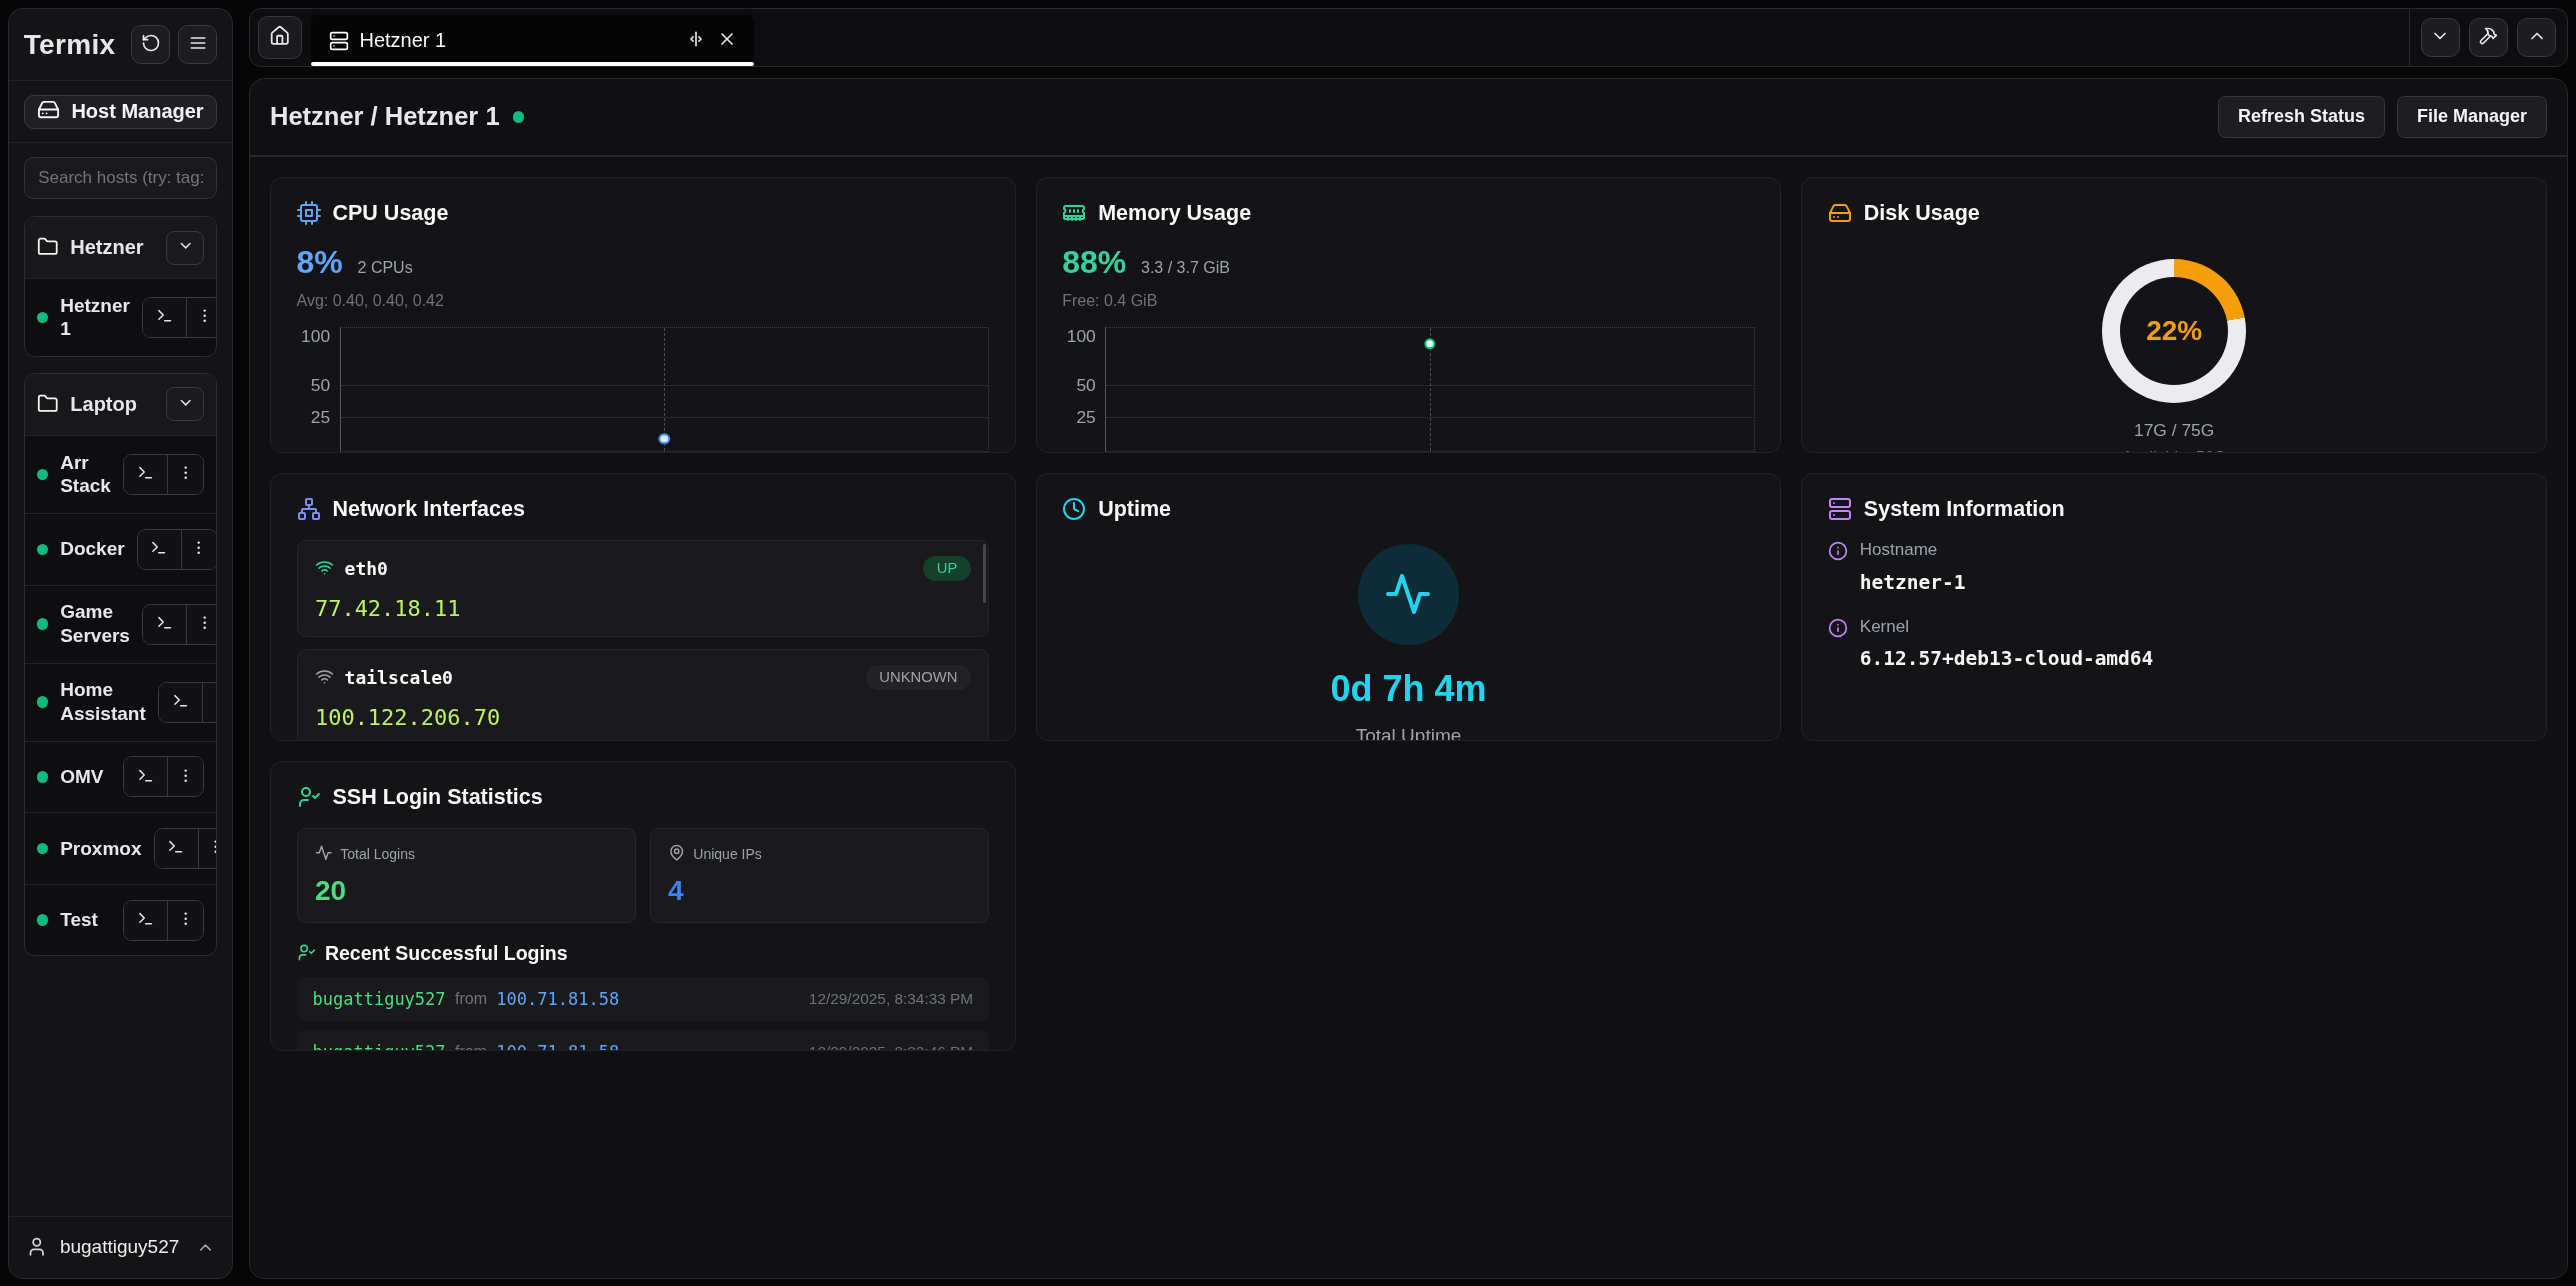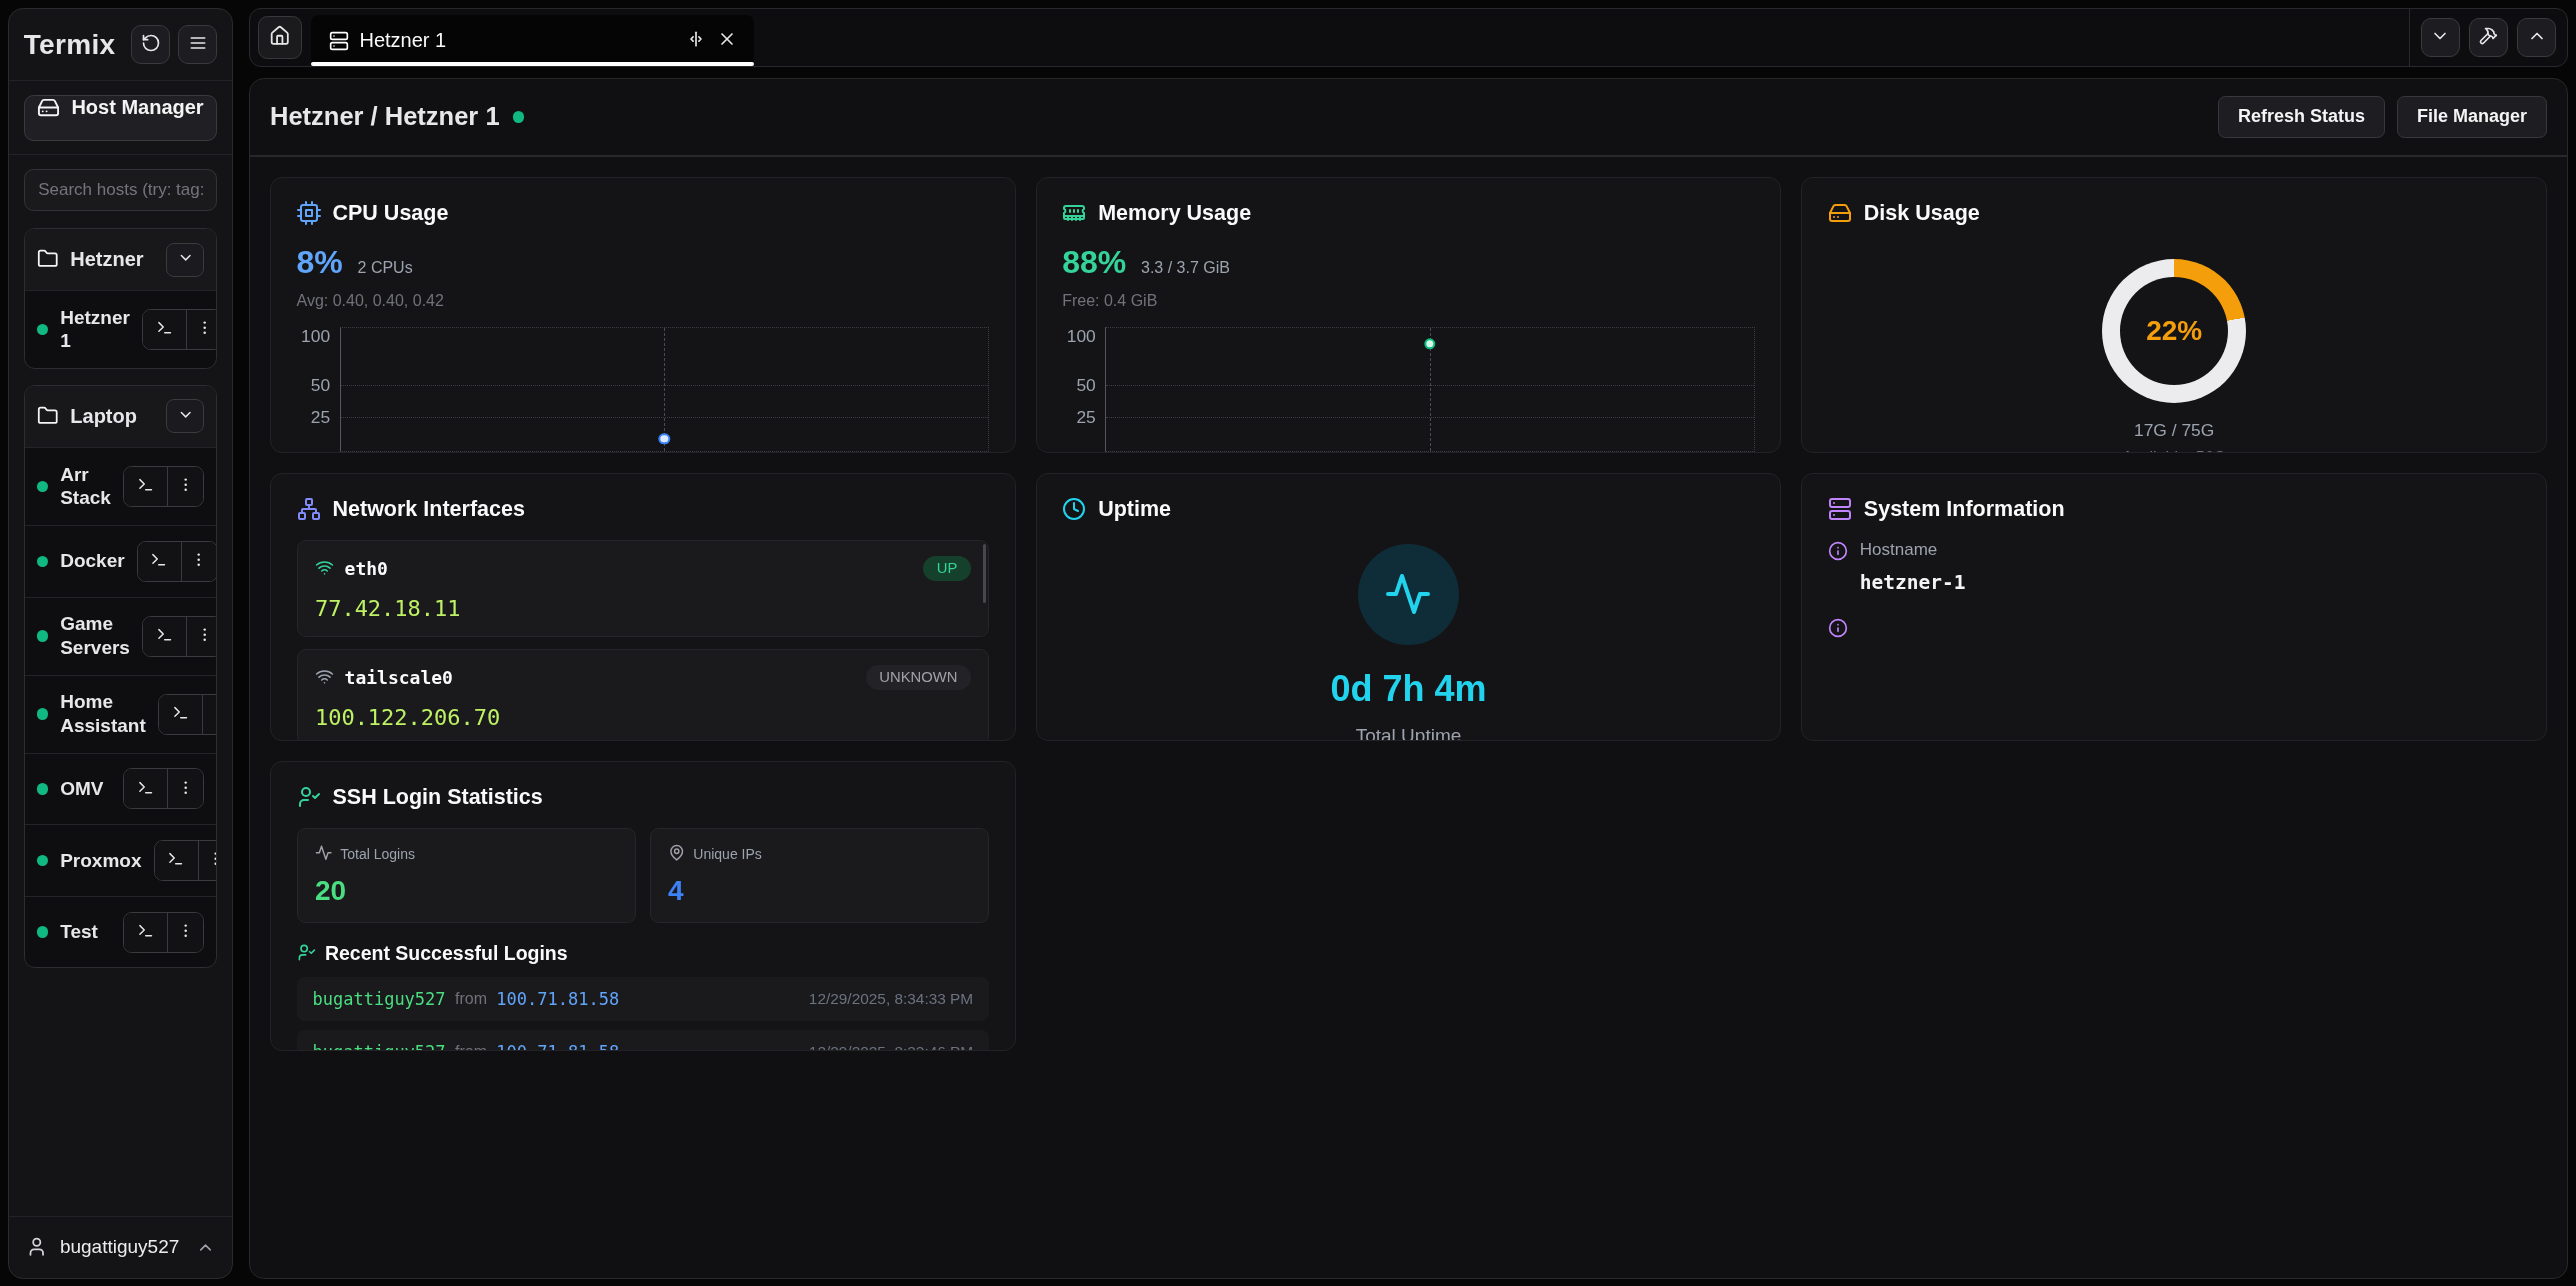--- a/index.html
+++ b/index.html
@@ -12,22 +12,22 @@
   .sidebar { width:225px; flex:0 0 225px; background:#141416; border:1.3px solid #2b2b2f;
              border-radius:14.8px; display:flex; flex-direction:column; overflow:hidden; }
   .sb-header { display:flex; align-items:center; justify-content:space-between; padding:16px 14.8px; }
   .sb-title { font-size:28px; font-weight:bold; letter-spacing:0.3px; }
   .sb-header-actions { display:flex; gap:8px; }
   .icon-btn { width:39px; height:39px; border-radius:10px; background:#1d1d21; border:1.3px solid #39393e;
               color:#e7e7ea; display:flex; align-items:center; justify-content:center; cursor:pointer; }
   .icon-btn svg { width:20px; height:20px; }
   .sb-divider { height:1.3px; background:#232327; flex:none; }
   .sb-sec { padding:13.4px 14.8px; }
-  .host-manager-btn { width:100%; height:46px; border-radius:9.4px; background:#202024; border:1.3px solid #3a3a3f;
-              color:#f4f4f5; font-size:20px; font-weight:600; display:flex; align-items:flex-start; justify-content:center;
+  .host-manager-btn { width:100%; height:34px; border-radius:9.4px; background:#202024; border:1.3px solid #3a3a3f;
+              color:#f4f4f5; font-size:20px; font-weight:600; display:flex; align-items:center; justify-content:center;
               gap:11px; cursor:pointer; font-family:inherit; }
   .host-manager-btn svg { width:23px; height:23px; }
   .search-input { width:100%; height:42px; border-radius:9.4px; background:#1a1a1d; border:1.3px solid #333338;
               color:#d4d4d8; font-size:17px; padding:0 13.4px; outline:none; font-family:inherit; }
   .search-input::placeholder { color:#74747d; }
   .sb-groups { padding:4px 14.8px 13.4px; display:flex; flex-direction:column; gap:16px; overflow:hidden; }
   .group { border:1.3px solid #2d2d32; border-radius:10.7px; overflow:hidden; background:#0e0e10; }
   .group-header { display:flex; align-items:center; gap:12px; padding:13.4px 12px; background:#18181b; cursor:pointer; }
   .group-header svg.folder { width:21.5px; height:21.5px; color:#f4f4f5; }
   .group-name { font-size:20px; font-weight:bold; flex:1; }
@@ -640,20 +640,24 @@
                 <div class="si-label">Hostname</div>
                 <div class="si-value mono">hetzner-1</div>
               </div>
             </div>
             <div class="si-item">
               <span class="c-purple"><svg viewBox="0 0 24 24" fill="none" stroke="currentColor" stroke-width="2" stroke-linecap="round" stroke-linejoin="round" width="20" height="20">
                     <circle cx="12" cy="12" r="10"></circle>
                     <path d="M12 16v-4"></path>
                     <path d="M12 8h.01"></path>
                   </svg></span>
+              <div>
+                <div class="si-label">Kernel</div>
+                <div class="si-value mono">6.12.57+deb13-cloud-amd64</div>
+              </div>
             </div>
           </div>
 
           <div class="card h432">
             <div class="card-head">
               <span class="c-green"><svg viewBox="0 0 24 24" fill="none" stroke="currentColor" stroke-width="2" stroke-linecap="round" stroke-linejoin="round" width="24" height="24">
                     <path d="m16 11 2 2 4-4"></path>
                     <circle cx="9" cy="7" r="4"></circle>
                     <path d="M3 21v-2a4 4 0 0 1 4-4h4"></path>
                   </svg></span>

